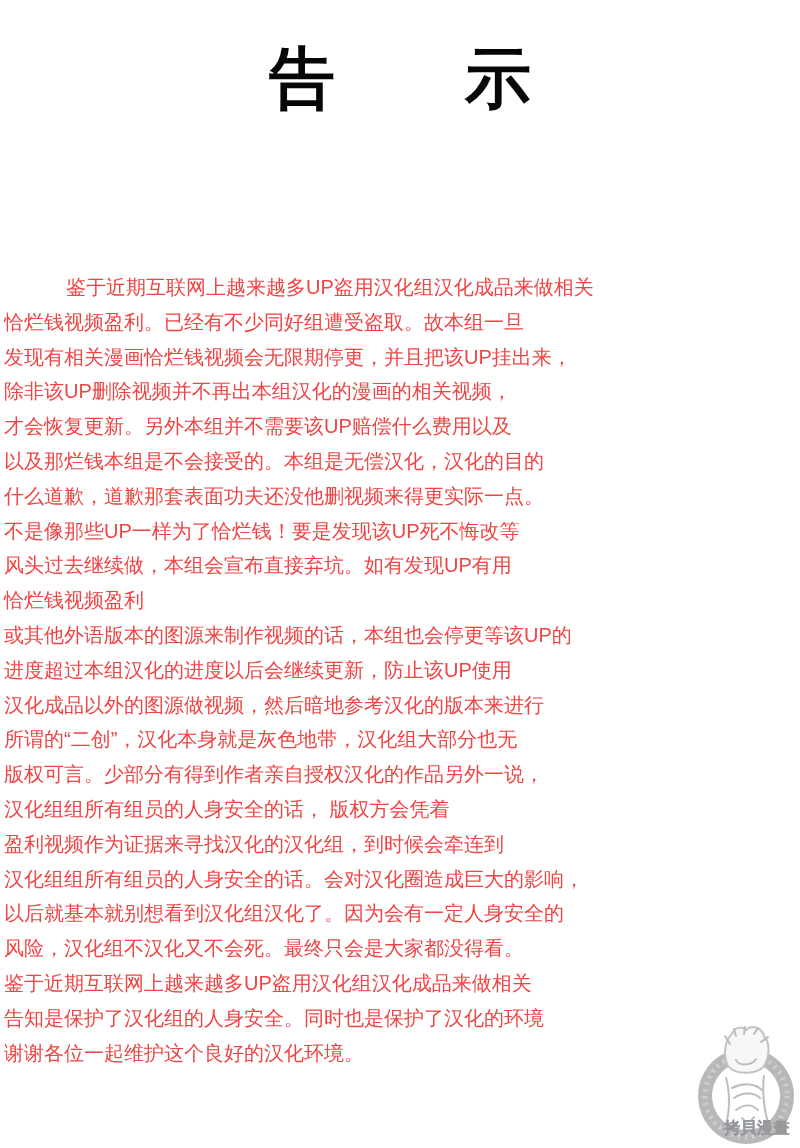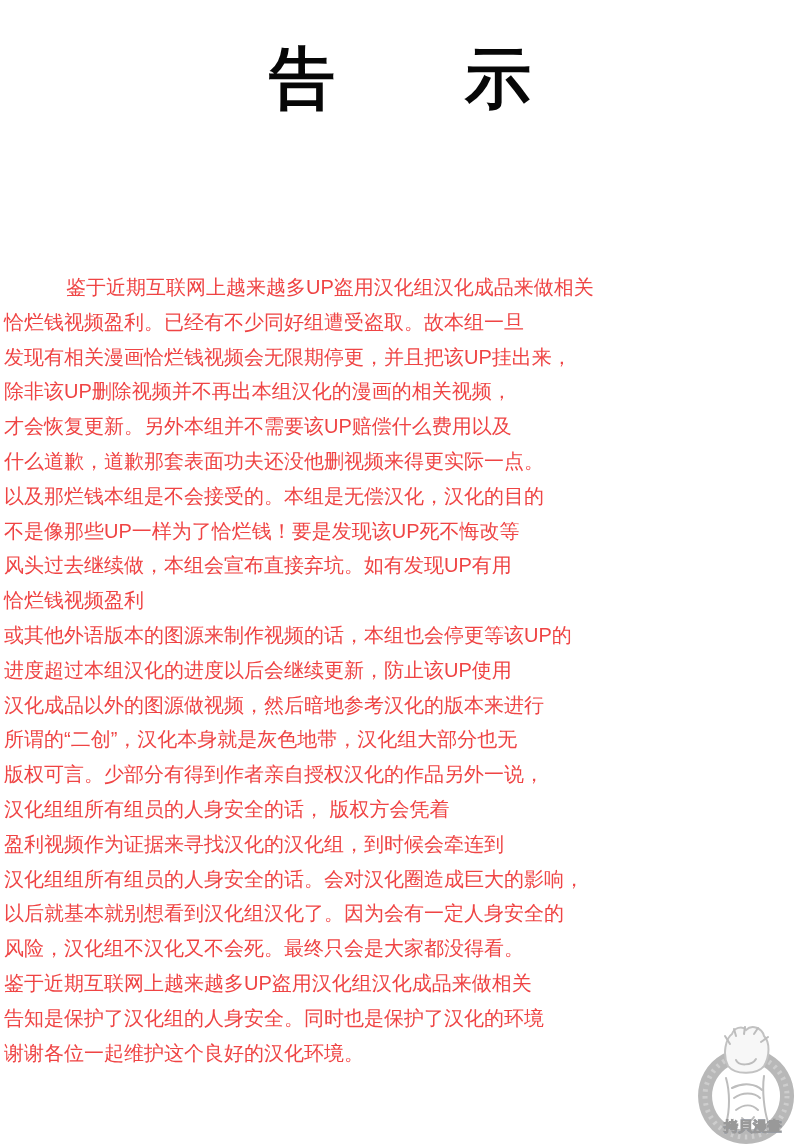--- a/index.html
+++ b/index.html
@@ -57,22 +57,22 @@
   }
   .watermark svg {
     position: absolute;
     left: 0;
     top: 0;
   }
   .wm-label {
     position: absolute;
     left: 32px;
     top: 92px;
-    font-size: 14px;
-    font-weight: 700;
+    font-size: 16px;
+    font-weight: 400;
     letter-spacing: 0.5px;
     white-space: nowrap;
     color: #3b82f6;
     -webkit-text-stroke: 1px #999999;
   }
 </style>
 </head>
 <body>
 
 <div class="page">
@@ -81,22 +81,22 @@
     <span>告</span>
     <span>示</span>
   </h1>
 
   <div class="notice-body">
       <div class="line indent">鉴于近期互联网上越来越多UP盗用汉化组汉化成品来做相关</div>
       <div class="line">恰烂钱视频盈利。已经有不少同好组遭受盗取。故本组一旦</div>
       <div class="line">发现有相关漫画恰烂钱视频会无限期停更，并且把该UP挂出来，</div>
       <div class="line">除非该UP删除视频并不再出本组汉化的漫画的相关视频，</div>
       <div class="line">才会恢复更新。另外本组并不需要该UP赔偿什么费用以及</div>
+      <div class="line">以及那烂钱本组是不会接受的。本组是无偿汉化，汉化的目的</div>
       <div class="line">什么道歉，道歉那套表面功夫还没他删视频来得更实际一点。</div>
-      <div class="line">以及那烂钱本组是不会接受的。本组是无偿汉化，汉化的目的</div>
       <div class="line">不是像那些UP一样为了恰烂钱！要是发现该UP死不悔改等</div>
       <div class="line">风头过去继续做，本组会宣布直接弃坑。如有发现UP有用</div>
       <div class="line">恰烂钱视频盈利</div>
       <div class="line">或其他外语版本的图源来制作视频的话，本组也会停更等该UP的</div>
       <div class="line">进度超过本组汉化的进度以后会继续更新，防止该UP使用</div>
       <div class="line">汉化成品以外的图源做视频，然后暗地参考汉化的版本来进行</div>
       <div class="line">所谓的“二创”，汉化本身就是灰色地带，汉化组大部分也无</div>
       <div class="line">版权可言。少部分有得到作者亲自授权汉化的作品另外一说，</div>
       <div class="line">汉化组组所有组员的人身安全的话， 版权方会凭着</div>
       <div class="line">盈利视频作为证据来寻找汉化的汉化组，到时候会牵连到</div>

